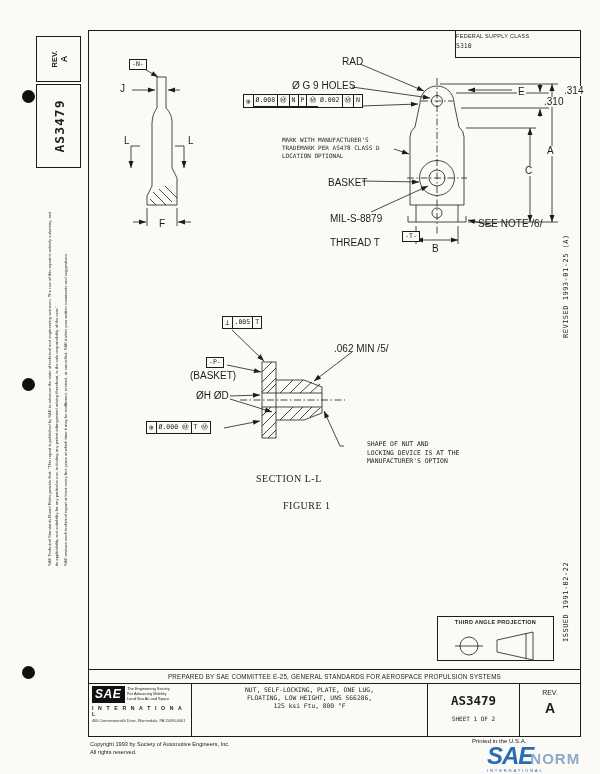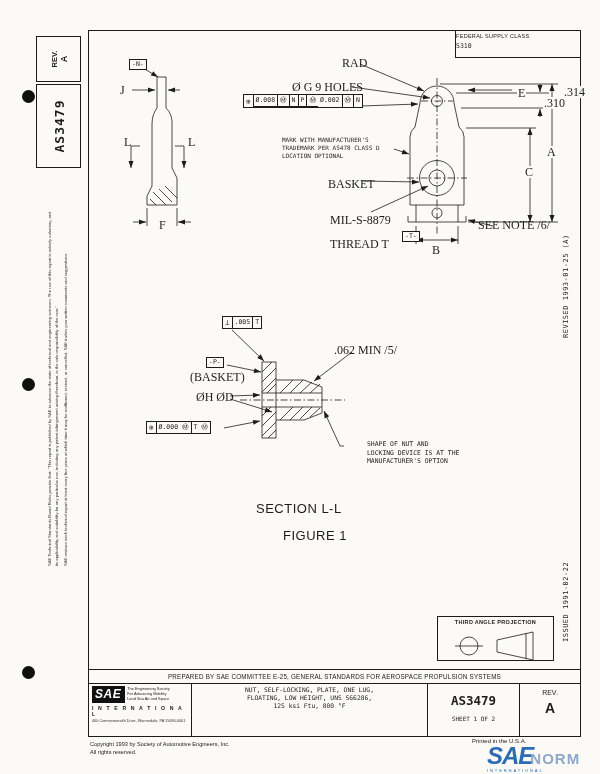--- a/index.html
+++ b/index.html
@@ -35,25 +35,25 @@
     position:absolute;left:46px;top:566px;width:358px;
     transform:rotate(-90deg);transform-origin:0 0;
     font-size:4.2px;line-height:1.7;color:#333;
   }
   .right-rot{
     position:absolute;transform:rotate(-90deg);transform-origin:0 0;
     font-family:"DejaVu Sans Mono",monospace;font-size:7px;letter-spacing:.5px;white-space:nowrap;
   }
 
   
-  .lbl{position:absolute;font-family:Liberation Serif, serif;font-size:12px;color:var(--ink);white-space:nowrap;line-height:1;}
+  .lbl{position:absolute;font-family:Liberation Sans, sans-serif;font-size:10px;color:var(--ink);white-space:nowrap;line-height:1;}
   .bg{background:var(--paper);padding:0 1px;}
   .note{position:absolute;font-family:"DejaVu Sans Mono",monospace;font-size:6px;line-height:1.35;color:var(--ink);}
   .datum{position:absolute;border:1px solid var(--ink);font-family:"DejaVu Sans Mono",monospace;font-size:6.5px;line-height:9px;padding:0 2px;background:var(--paper);}
-  .caption{position:absolute;font-family:Liberation Sans, sans-serif;font-size:13px;letter-spacing:.5px;color:var(--ink);white-space:nowrap;margin-top:28px;}
+  .caption{position:absolute;font-family:Liberation Serif, serif;font-size:10px;letter-spacing:.5px;color:var(--ink);white-space:nowrap;}
 
   
   .fcf{position:absolute;display:flex;border:1px solid var(--ink);background:var(--paper);font-family:"DejaVu Sans Mono",monospace;font-size:6.5px;color:var(--ink);}
   .fcf-sym{display:flex;align-items:center;justify-content:center;padding:0 2px;border-right:1px solid var(--ink);font-size:7.5px;}
   .fcf-rows{display:flex;flex-direction:row;}
   .fcf-row{display:flex;border-bottom:1px solid var(--ink);}
   .fcf-row.last{border-bottom:none;}
   .fc{display:block;padding:1px 2px;border-right:1px solid var(--ink);line-height:9px;white-space:nowrap;}
   .fc.last{border-right:none;}
 

